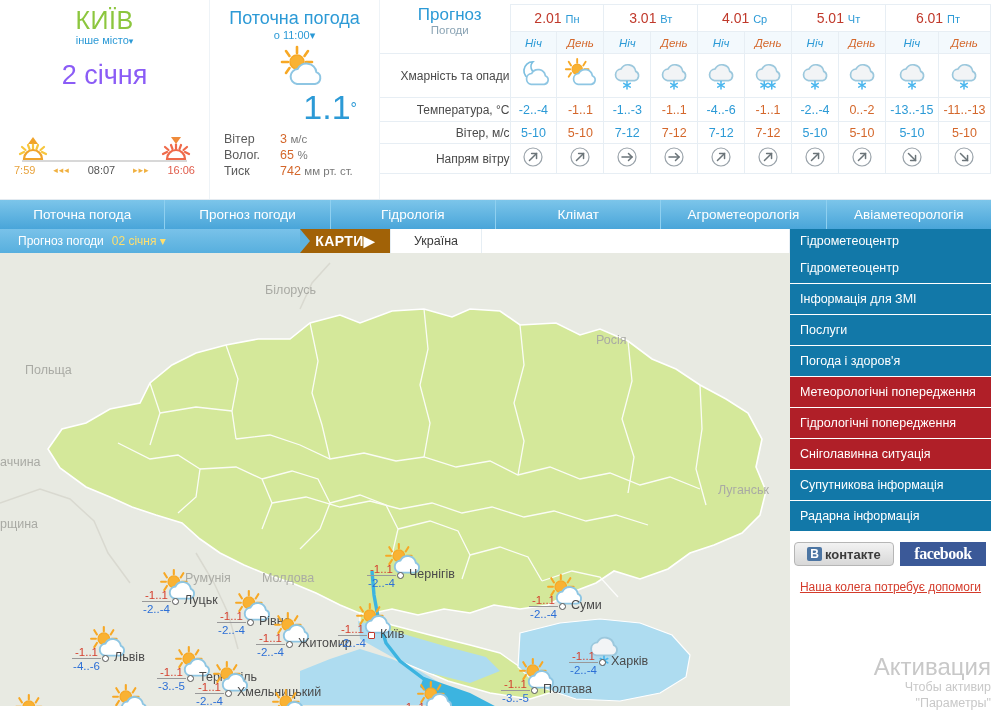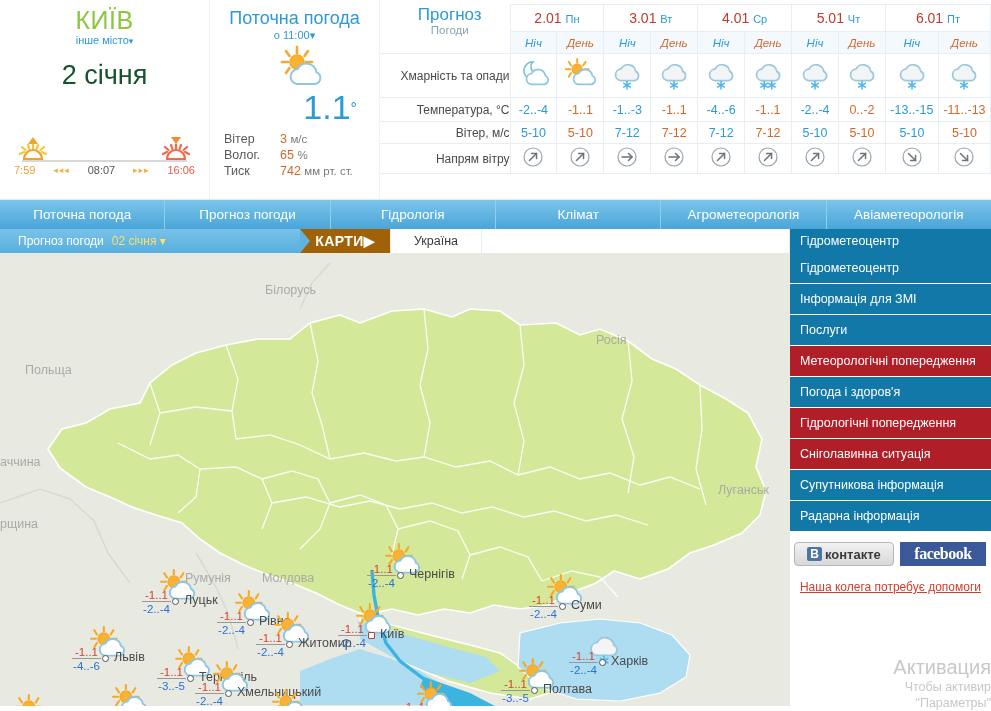--- a/index.html
+++ b/index.html
@@ -30,21 +30,21 @@
   }
   .city-name {
     font-size: 25px; color: #8cc63e; letter-spacing: .5px;
     line-height: 28px; font-weight: 400;
   }
   .city-other {
     font-size: 11px; color: #2c9ad6; margin-top: 0px; cursor: pointer;
   }
   .city-other .caret { font-size: 9px; }
   .city-date {
-    font-size: 27px; color: #14532d; margin-top: 14px; font-weight: 400;
+    font-size: 27px; color: #8b5cf6; margin-top: 14px; font-weight: 400;
   }
   .sun-row {
     margin-top: 40px; position: relative; height: 52px; padding: 0 14px;
   }
   .sun-line {
     position:absolute; left: 22px; right: 22px; top: 29px;
     height: 2px; background: #d8d8d8;
   }
   .sunrise-icon, .sunset-icon {
     position: absolute; top: 6px; width: 34px; height: 26px;
@@ -216,21 +216,21 @@
     font-family: "Liberation Serif", serif;
   }
   .help-link {
     margin: 14px 4px 0 4px; color: #d43b2b; font-size: 12px;
     text-decoration: underline; cursor: pointer; text-align:center;
   }
   .activation {
     position: absolute; right: 0px; bottom: 0px; width: 200px;
     text-align: right; color: #c8c8c8; pointer-events: none;
   }
-  .activation .a1 { font-size: 20px; line-height: 24px; }
+  .activation .a1 { font-size: 24px; line-height: 24px; }
   .activation .a2 { font-size: 12.5px; line-height: 16px; }
   .activation .a3 { font-size: 12.5px; line-height: 16px; }
 </style>
 </head>
 <body>
 
 <div class="top-panel">
 
   <div class="city-block">
     <div class="city-name">КИЇВ</div>
@@ -925,25 +925,25 @@
     <div id="sb-items">
         <div class="sb-item blue">
           <span>Гідрометеоцентр</span>
         </div>
         <div class="sb-item blue">
           <span>Інформація для ЗМІ</span>
         </div>
         <div class="sb-item blue">
           <span>Послуги</span>
         </div>
+        <div class="sb-item blue">
+          <span>Погода і здоров'я</span>
+        </div>
         <div class="sb-item red">
           <span>Метеорологічні попередження</span>
-        </div>
-        <div class="sb-item blue">
-          <span>Погода і здоров'я</span>
         </div>
         <div class="sb-item red">
           <span>Гідрологічні попередження</span>
         </div>
         <div class="sb-item red">
           <span>Сніголавинна ситуація</span>
         </div>
         <div class="sb-item blue">
           <span>Супутникова інформація</span>
         </div>

